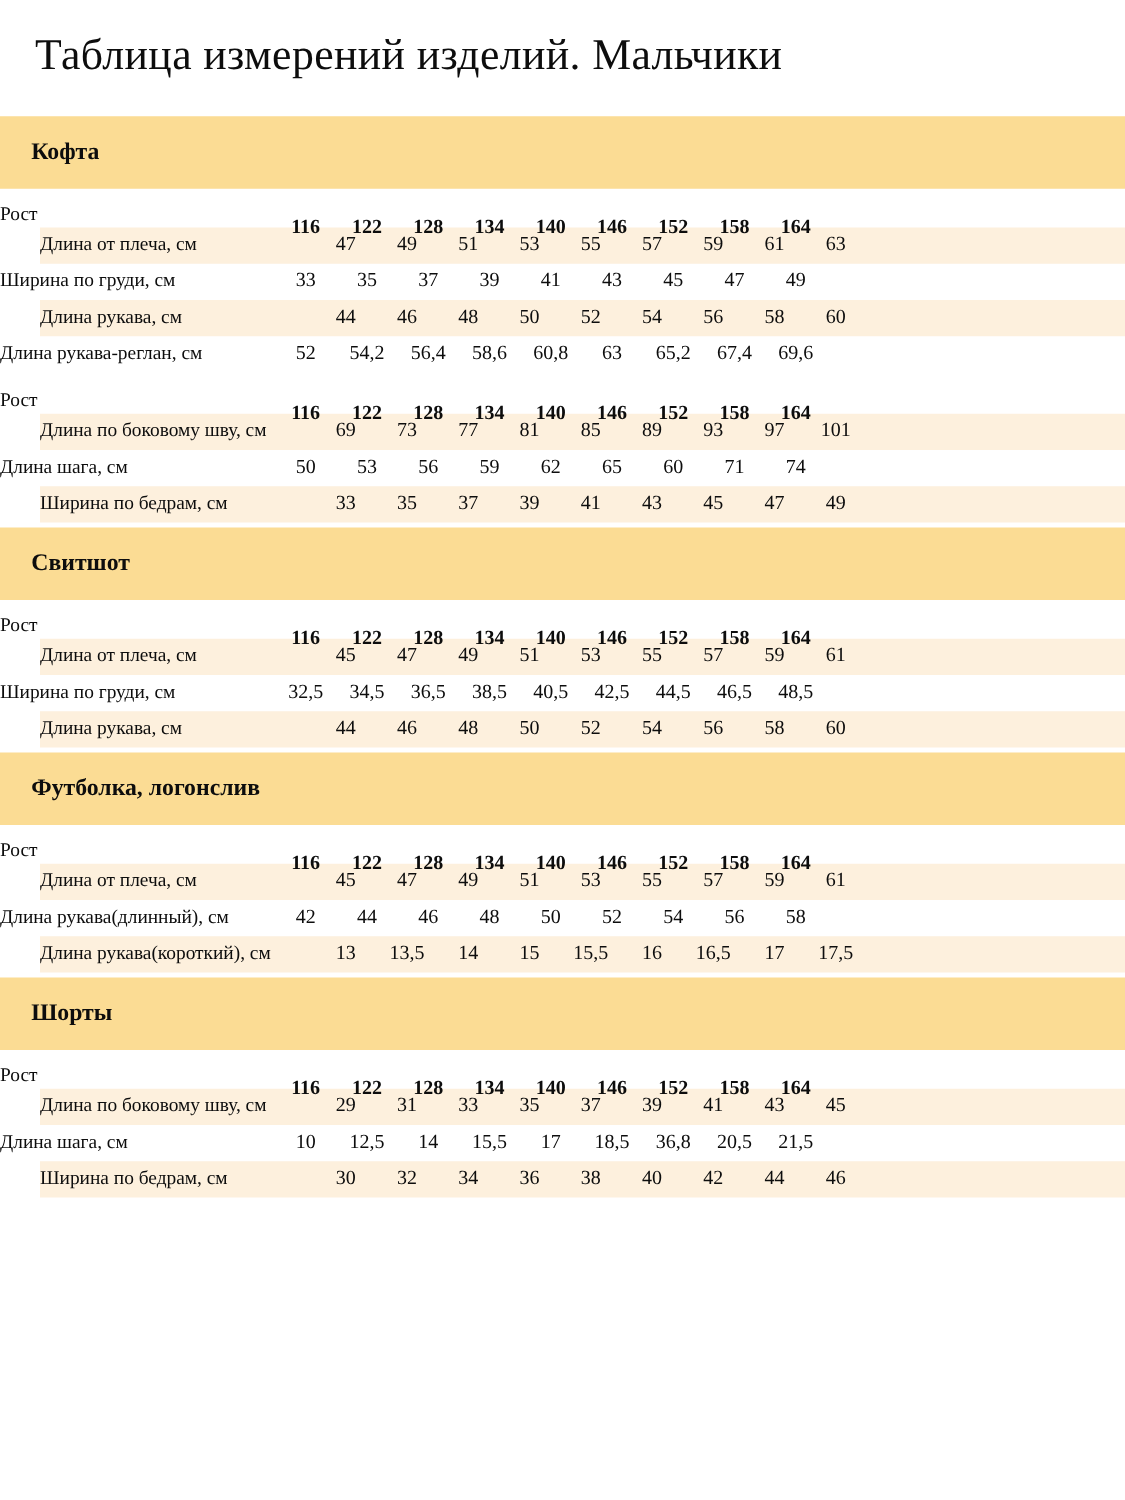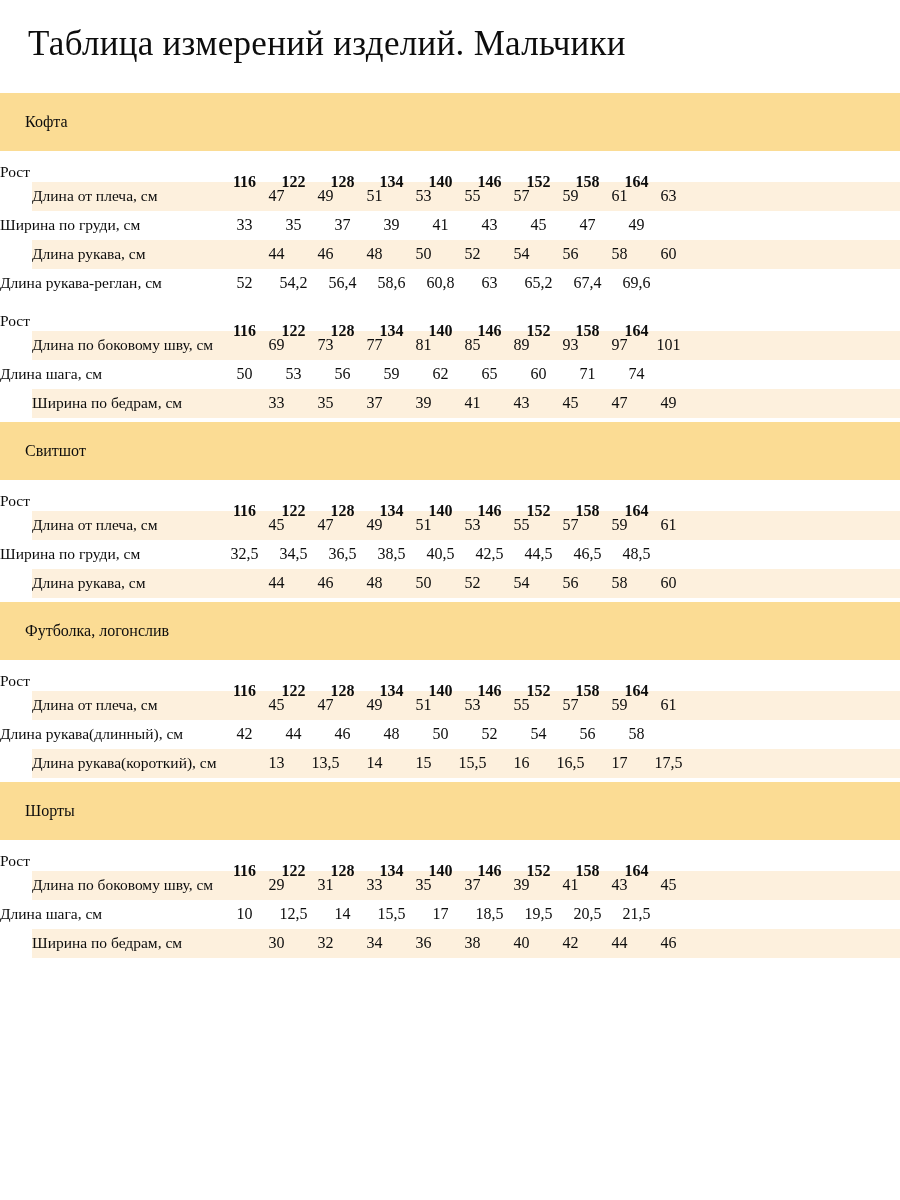--- a/index.html
+++ b/index.html
@@ -29,22 +29,22 @@
   .section + .section { margin-top: 4px; }
   .band {
     background: var(--band);
     height: 58px;
     display: flex;
     align-items: center;
     padding-left: 25px;
     margin-bottom: 2px;
   }
   .band .band-label {
-    font-weight: 400;
-    font-size: 16px;
+    font-weight: 700;
+    font-size: 19px;
   }
   .row {
     display: grid;
     grid-template-columns: 220px repeat(9, 49px) 1fr;
     height: 29px;
     align-items: center;
   }
   .row.stripe { background: var(--stripe); margin-left: 32px; }
   .row .label {
     font-size: 15.5px;
@@ -331,21 +331,21 @@
           <div></div>
         </div>
         <div class="row">
           <div class="label">Длина шага, см</div>
           <div class="cell">10</div>
           <div class="cell">12,5</div>
           <div class="cell">14</div>
           <div class="cell">15,5</div>
           <div class="cell">17</div>
           <div class="cell">18,5</div>
-          <div class="cell">19,5</div>
+          <div class="cell">36,8</div>
           <div class="cell">20,5</div>
           <div class="cell">21,5</div>
           <div></div>
         </div>
         <div class="row stripe">
           <div class="label">Ширина по бедрам, см</div>
           <div class="cell">30</div>
           <div class="cell">32</div>
           <div class="cell">34</div>
           <div class="cell">36</div>

